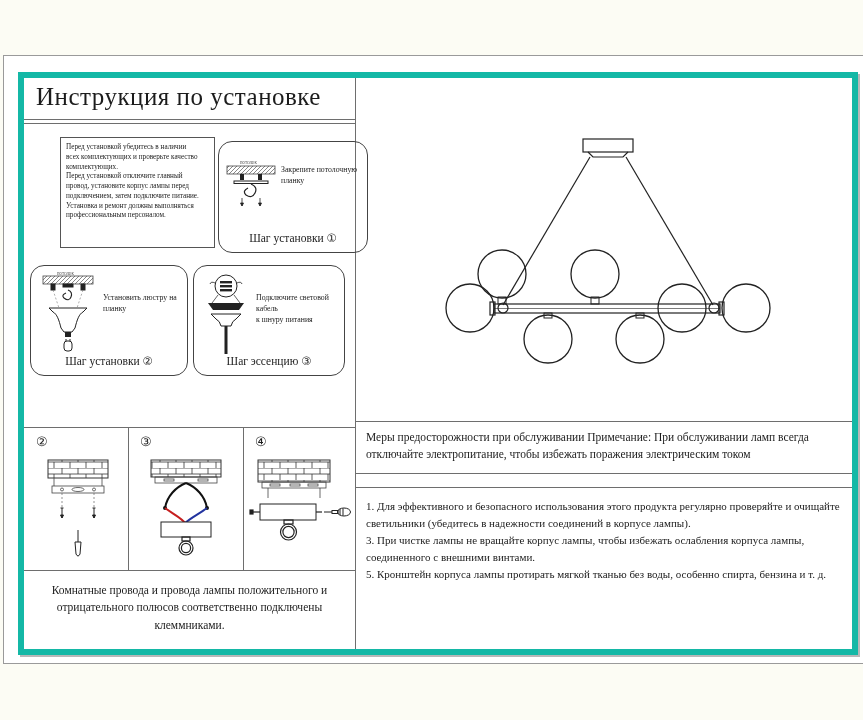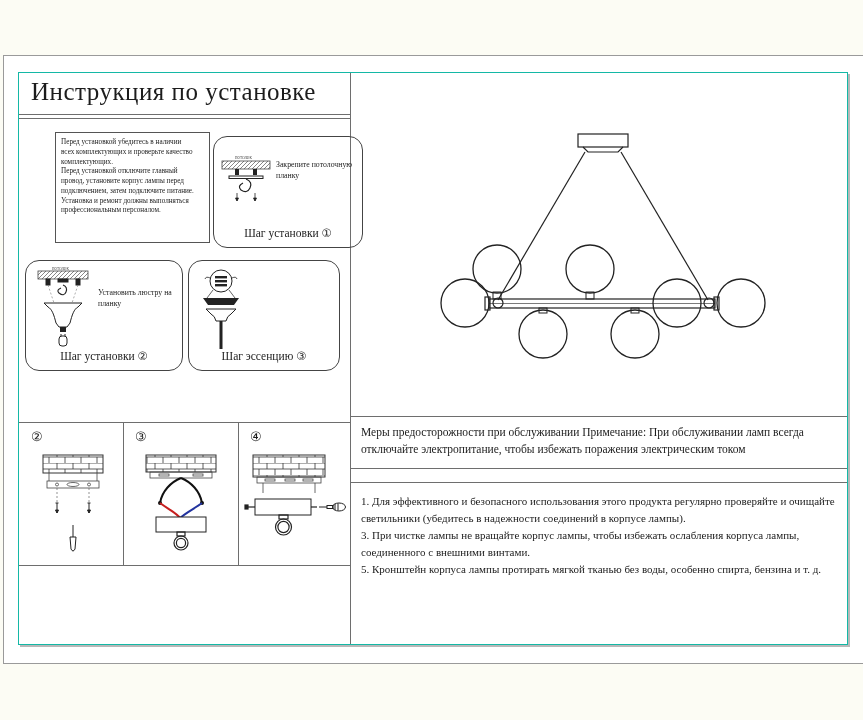--- a/index.html
+++ b/index.html
@@ -2,21 +2,21 @@
 <html><head>
 <meta charset="utf-8">
 <style>
   html,body{margin:0;padding:0;}
   .canvas{position:relative;width:863px;height:720px;background:#fcfcf4;overflow:hidden;
           font-family:"Liberation Serif",serif;color:#1c1c1c;}
   .abs{position:absolute;}
   .outer-frame{position:absolute;left:3px;top:55px;width:868px;height:607px;
                border:1px solid #9a9a9a;background:#fff;}
   .inner-frame{position:absolute;left:18px;top:72px;width:828px;height:571px;
-               border:1px solid #14b8a6;background:#fff;box-shadow:2px 2px 0 #b8b8b8;}
+               border:6px solid #14b8a6;background:#fff;box-shadow:2px 2px 0 #b8b8b8;}
   .vline{position:absolute;width:1px;background:#6e6e6e;}
   .hline{position:absolute;height:1px;background:#6e6e6e;}
   .title{font-size:25px;letter-spacing:0.5px;}
   .introbox{position:absolute;border:1px solid #555;font-size:7.2px;line-height:1.36;
             white-space:pre-line;padding:5px 4px 0 5px;}
   .stepbox{position:absolute;border:1px solid #444;border-radius:14px;}
   .stepcap{position:absolute;font-size:7.8px;line-height:1.4;white-space:pre-line;}
   .steplabel{position:absolute;bottom:7px;left:0;width:100%;text-align:center;font-size:11.5px;}
   .panelnum{position:absolute;font-size:13px;}
   .note{position:absolute;text-align:center;font-size:11.5px;line-height:1.5;white-space:pre-line;}
@@ -128,20 +128,22 @@
           <line x1="20" y1="23" x2="14" y2="31"></line>
             <line x1="36" y1="23" x2="42" y2="31"></line>
         </g>
         <path d="M10 31 H46 L41 38 H15 Z" fill="#222"></path>
         <g stroke="#222" stroke-width="1" fill="none">
           <line x1="13" y1="42" x2="43" y2="42"></line>
           <path d="M13 42 L18 47 Q22 49 23 54 H33 Q34 49 38 47 L43 42"></path>
         </g>
         <rect x="26.5" y="54" width="3" height="28" fill="#222"></rect>
       </svg>
+      <div class="stepcap" style="left:62px;top:27px;width:86px;">Подключите световой кабель
+к шнуру питания</div>
       <div class="steplabel">Шаг эссенцию  ③</div>
     </div>
 
     <div class="hline" style="left:0;top:349px;width:331px;"></div>
     <div class="vline" style="left:104px;top:349px;height:143px;"></div>
     <div class="vline" style="left:219px;top:349px;height:143px;"></div>
     <div class="hline" style="left:0;top:492px;width:331px;"></div>
 
     <div class="panelnum" style="left:12px;top:356px;">②</div>
     <div class="panelnum" style="left:116px;top:356px;">③</div>
@@ -219,20 +221,23 @@
       </g>
       <g stroke="#222" stroke-width="1" fill="none">
         <line x1="76" y1="56" x2="84" y2="56"></line>
         <rect x="84" y="54.5" width="6" height="3"></rect>
         <ellipse cx="96" cy="56" rx="6.5" ry="4"></ellipse>
         <line x1="92" y1="53" x2="92" y2="59"></line>
           <line x1="95" y1="52.5" x2="95" y2="59.5"></line>
       </g>
     </svg>
 
+    <div class="note" style="left:10px;top:504px;width:311px;">Комнатные провода и провода лампы положительного и
+отрицательного полюсов соответственно подключены
+клеммниками.</div>
 
     <svg class="abs" style="left:333px;top:0;" width="496" height="343" viewBox="0 0 496 343">
       <g stroke="#222" stroke-width="1.2" fill="none">
         <rect x="226" y="61" width="50" height="13"></rect>
         <path d="M231 74 L236 79 H266 L271 74"></path>
         <line x1="233" y1="79" x2="146" y2="227"></line>
         <line x1="269" y1="79" x2="356" y2="227"></line>
         <g>
           <rect x="137" y="226" width="226" height="9"></rect>
           <line x1="137" y1="230.5" x2="363" y2="230.5" stroke-width="0.6"></line>

